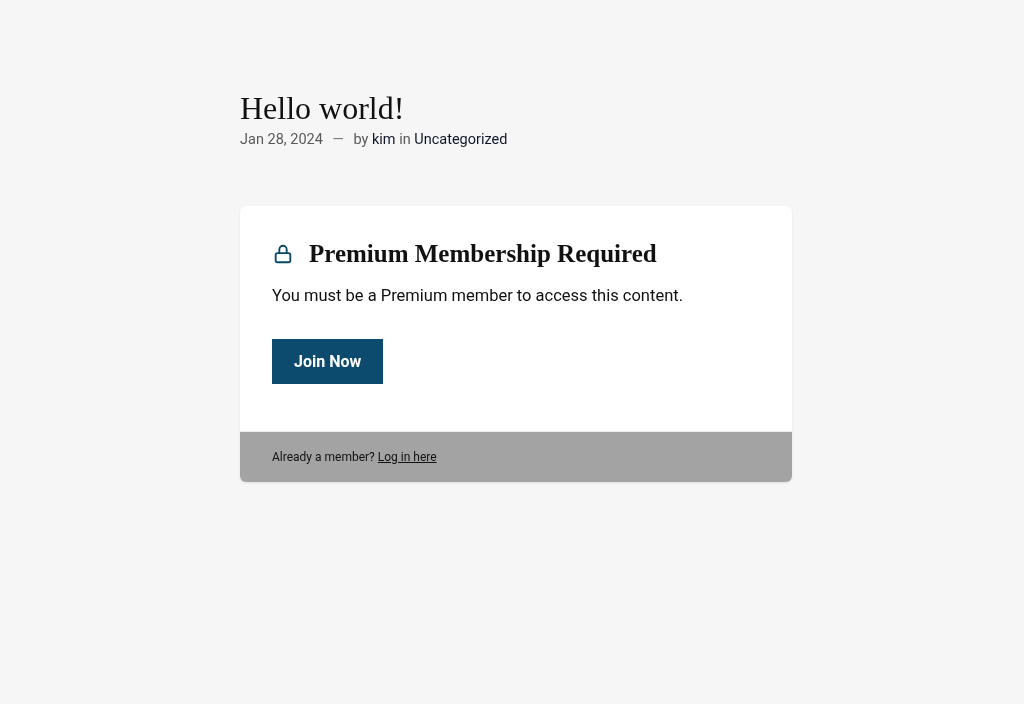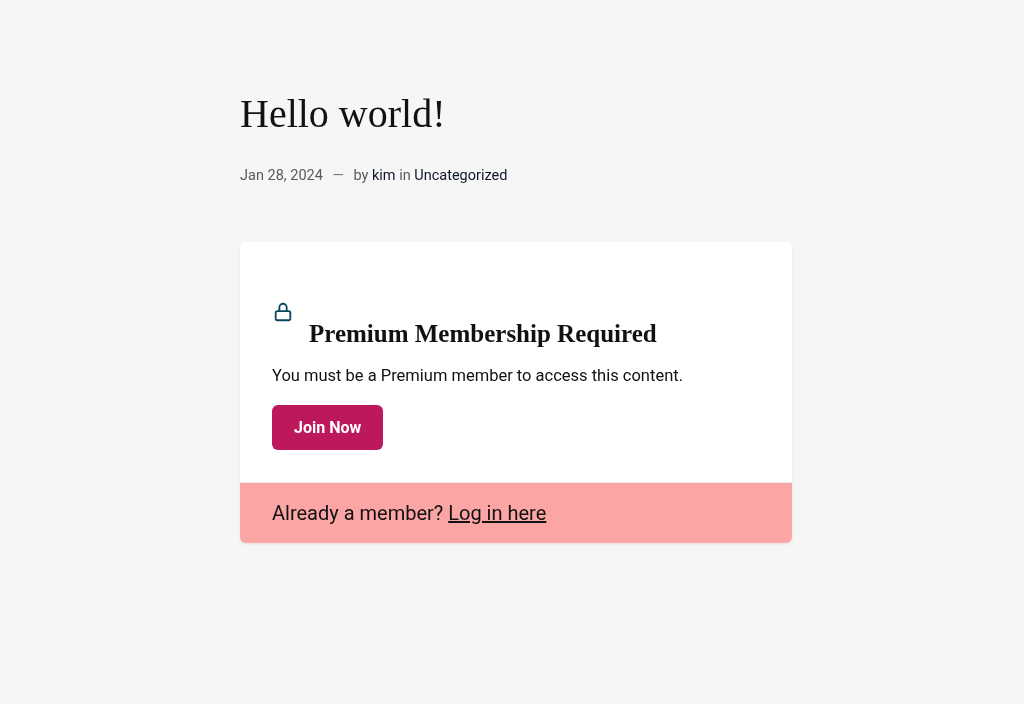--- a/index.html
+++ b/index.html
@@ -15,24 +15,24 @@
       overflow: hidden;
     }
     .container {
       max-width: 560px;
       margin: 0 auto;
       padding-top: 90px;
       padding-left: 8px;
     }
     .title {
       font-family: Georgia, "Times New Roman", serif;
-      font-size: 40px;
+      font-size: 32px;
       font-weight: 400;
       color: #111;
-      margin-bottom: 30px;
+      margin-bottom: 4px;
     }
     .meta {
       font-size: 14.5px;
       color: #5a5a5a;
       margin-bottom: 58px;
     }
     .meta .sep {
       margin: 0 6px;
       color: #777;
     }
@@ -57,45 +57,45 @@
     .lock-icon {
       width: 22px;
       height: 22px;
       flex-shrink: 0;
     }
     .card-title {
       font-family: Georgia, "Times New Roman", serif;
       font-size: 25px;
       font-weight: 700;
       color: #111;
-      margin-top: 44px;
     }
     .card-desc {
       font-size: 16.5px;
       color: #111;
-      margin-bottom: 20px;
+      margin-bottom: 34px;
     }
     .join-btn {
       display: inline-block;
-      background: #be185d;
+      background: #0c4a6e;
       color: #fff;
       font-size: 16px;
       font-weight: 700;
       padding: 13px 22px;
       border: none;
-      border-radius: 6px;
+      border-radius: 0;
       cursor: pointer;
       font-family: inherit;
     }
     .card-footer {
-      background: #fca5a5;
+      background: #a3a3a3;
       padding: 18px 32px;
       border-top: 1px solid #ececec;
-      font-size: 20px;
+      font-size: 12px;
       color: #111;
+      margin-top: 15px;
     }
     .login-link {
       color: #111;
       text-decoration: underline;
       cursor: pointer;
     }
   </style>
 </head>
 <body>
 

